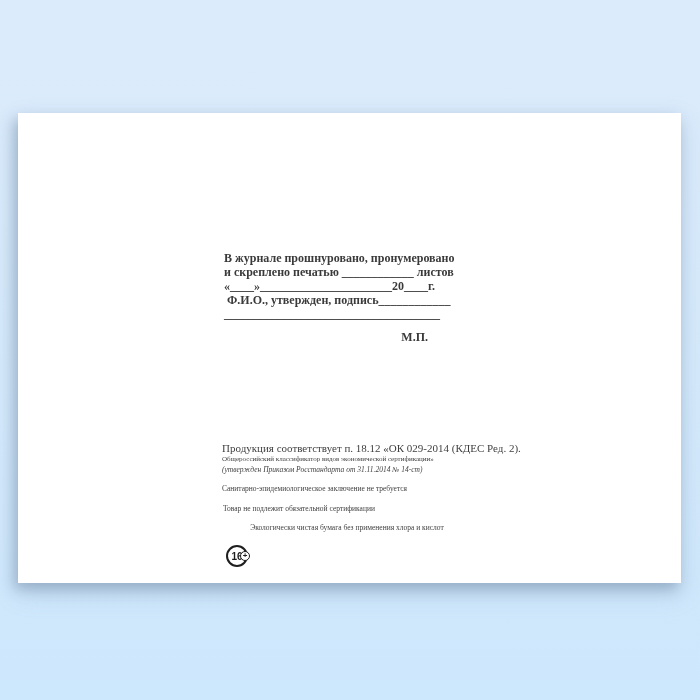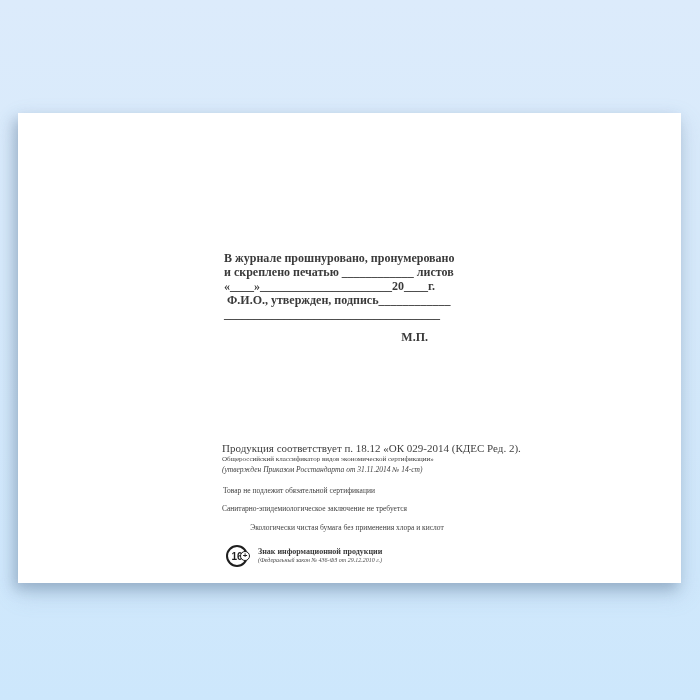--- a/index.html
+++ b/index.html
@@ -120,30 +120,26 @@
       <div class="cert-line"> Ф.И.О., утвержден, подпись____________</div>
       <div class="cert-line">____________________________________</div>
       <div class="stamp">М.П.</div>
     </div>
 
     <div class="compliance-block">
       <div class="comp-l1">Продукция соответствует п. 18.12 «ОК 029-2014 (КДЕС Ред. 2).</div>
       <div class="comp-l2">Общероссийский классификатор видов экономической сертификации»</div>
       <div class="comp-l3">(утвержден Приказом Росстандарта от 31.11.2014 № 14-ст)</div>
 
+      <div class="statement st-1">Санитарно-эпидемиологическое заключение не требуется</div>
       <div class="statement st-2">Товар не подлежит обязательной сертификации</div>
-      <div class="statement st-1">Санитарно-эпидемиологическое заключение не требуется</div>
       <div class="statement st-3">Экологически чистая бумага без применения хлора и кислот</div>
 
       <div class="age-row">
         <div class="age-badge">
           <span class="num">16</span>
           <span class="plus-circle">+</span>
-        </div>
-        <div class="age-text">
-          <div class="age-label">Знак информационной продукции</div>
-          <div class="age-law">(Федеральный закон № 436-ФЗ от 29.12.2010 г.)</div>
         </div>
       </div>
     </div>
 
   </div>
 </div>
 
 </body></html>

